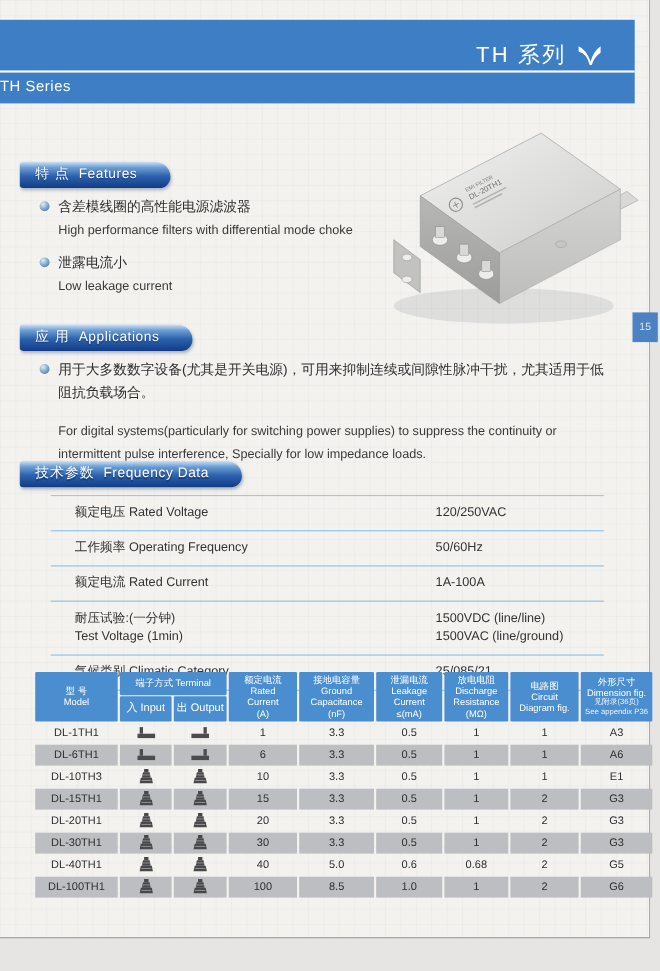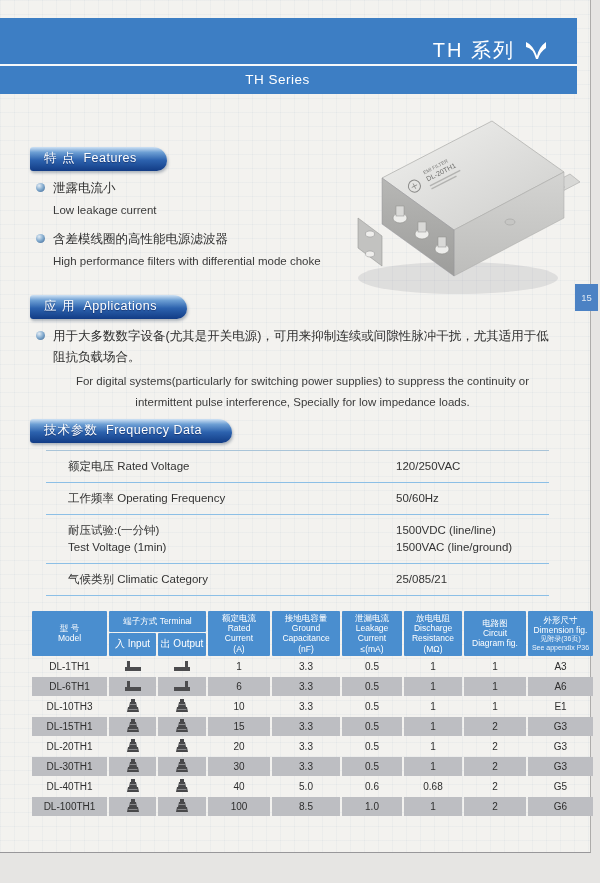--- a/index.html
+++ b/index.html
@@ -20,45 +20,45 @@
       linear-gradient(90deg, rgba(140,165,195,0.07) 1px, transparent 1px);
     background-size:14px 14px;
     border-right:1px solid #adacaa; border-bottom:1px solid #98979a;
   }
   
   .top-bar{position:absolute; left:0; top:18px; width:577px; height:76px; background:var(--header-blue);}
   .bar-top{height:46px; display:flex; align-items:flex-end; justify-content:flex-end; padding:0 30px 4px 0;}
   .bar-zh{color:#fff; font-size:20px; letter-spacing:2px; line-height:1;}
   .arrow-icon{margin:0 0 0 10px;}
   .bar-line{height:2px; background:#f6f8fa;}
-  .bar-bottom{height:28px; text-align:center; padding:4px 34px 0 12px;}
+  .bar-bottom{height:28px; text-align:left; padding:4px 34px 0 0;}
   .bar-en{color:#fff; font-size:13.5px; letter-spacing:0.5px;}
   
   .pill{
-    position:absolute; left:30px; display:inline-block;
+    position:absolute; left:18px; display:inline-block;
     padding:3px 30px 4px 14px; color:#fff; font-size:12.5px; letter-spacing:1px;
     background:linear-gradient(180deg,#cfe2f4 0%,#6d9fd4 22%,#2c62ae 55%,var(--pill-navy) 100%);
     border-radius:3px 14px 10px 3px;
     box-shadow:1px 2px 3px rgba(40,60,90,0.35);
     text-shadow:0 1px 1px rgba(0,0,40,0.4);
     white-space:nowrap;
   }
   .pill .en{margin-left:8px; letter-spacing:0.5px;}
   
   .bullet{
     display:inline-block; width:9px; height:9px; border-radius:50%;
     background:radial-gradient(circle at 35% 30%, #e3ecf5, #7fa8cc 50%, #3a618f);
     margin-right:8px; flex:0 0 9px; margin-top:5px;
   }
   .feature-list{position:absolute; left:36px; top:178px; width:300px; list-style:none;}
   .feature-list li{margin-bottom:8px;}
   .zh-line{display:flex; font-size:12.5px; color:#2d2d2d; line-height:21px;}
   .en-line{font-size:11.5px; color:#3a3a3a; margin-left:17px; line-height:22px;}
   .app-block{position:absolute; left:36px; top:326px; width:516px;}
-  .app-en{font-size:11.5px; color:#3a3a3a; margin-left:17px; line-height:21px; margin-top:3px;text-align:center;}
+  .app-en{font-size:11.5px; color:#3a3a3a; margin-left:17px; line-height:21px; margin-top:14px;}
   
   .spec-table{position:absolute; left:46px; top:450px; width:503px; border-top:1px solid #a9c4d8;}
   .spec-row{display:flex; border-bottom:1px solid var(--divider-blue); padding:7px 0 7px 22px;}
   .spec-label{flex:0 0 328px; font-size:11.5px; color:#333; line-height:17px;}
   .spec-value{flex:1; font-size:11.5px; color:#333; line-height:17px;}
   .preline{white-space:pre-line;}
   
   .models-table{
     position:absolute; left:30px; top:610px; width:545px;
     border-collapse:separate; border-spacing:2px 1px; table-layout:fixed;
@@ -154,30 +154,30 @@
     </g>
   </svg>
 
   <div class="pill" style="top:147px;">
     <span>特 点</span><span class="en">Features</span>
   </div>
   <ul class="feature-list">
     <li>
       <div class="zh-line">
           <span class="bullet"></span>
-          <span>泄露电流小</span>
+          <span>含差模线圈的高性能电源滤波器</span>
         </div>
-      <div class="en-line">Low leakage current</div>
+      <div class="en-line">High performance filters with differential mode choke</div>
     </li>
     <li>
       <div class="zh-line">
           <span class="bullet"></span>
-          <span>含差模线圈的高性能电源滤波器</span>
+          <span>泄露电流小</span>
         </div>
-      <div class="en-line">High performance filters with differential mode choke</div>
+      <div class="en-line">Low leakage current</div>
     </li>
   </ul>
 
   <div class="pill" style="top:295px;">
     <span>应 用</span><span class="en">Applications</span>
   </div>
   <div class="app-block">
     <div class="zh-line">
         <span class="bullet"></span>
         <span>用于大多数数字设备(尤其是开关电源)，可用来抑制连续或间隙性脉冲干扰，尤其适用于低阻抗负载场合。</span>
@@ -189,20 +189,24 @@
     <span>技术参数</span><span class="en">Frequency Data</span>
   </div>
   <div class="spec-table">
     <div class="spec-row">
       <div class="spec-label preline">额定电压 Rated Voltage</div>
       <div class="spec-value preline">120/250VAC</div>
     </div>
     <div class="spec-row">
       <div class="spec-label preline">工作频率 Operating Frequency</div>
       <div class="spec-value preline">50/60Hz</div>
+    </div>
+    <div class="spec-row">
+      <div class="spec-label preline">额定电流 Rated Current</div>
+      <div class="spec-value preline">1A-100A</div>
     </div>
     <div class="spec-row">
       <div class="spec-label preline">耐压试验:(一分钟)
 Test Voltage (1min)</div>
       <div class="spec-value preline">1500VDC   (line/line)
 1500VAC   (line/ground)</div>
     </div>
     <div class="spec-row">
       <div class="spec-label preline">气候类别 Climatic Category</div>
       <div class="spec-value preline">25/085/21</div>

